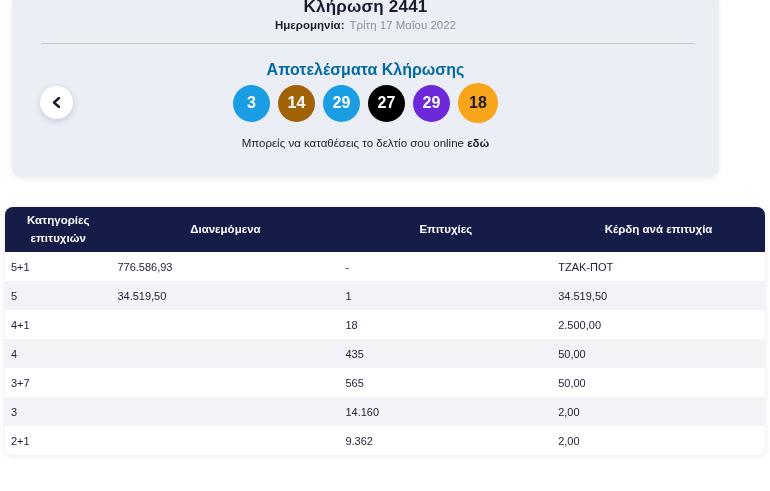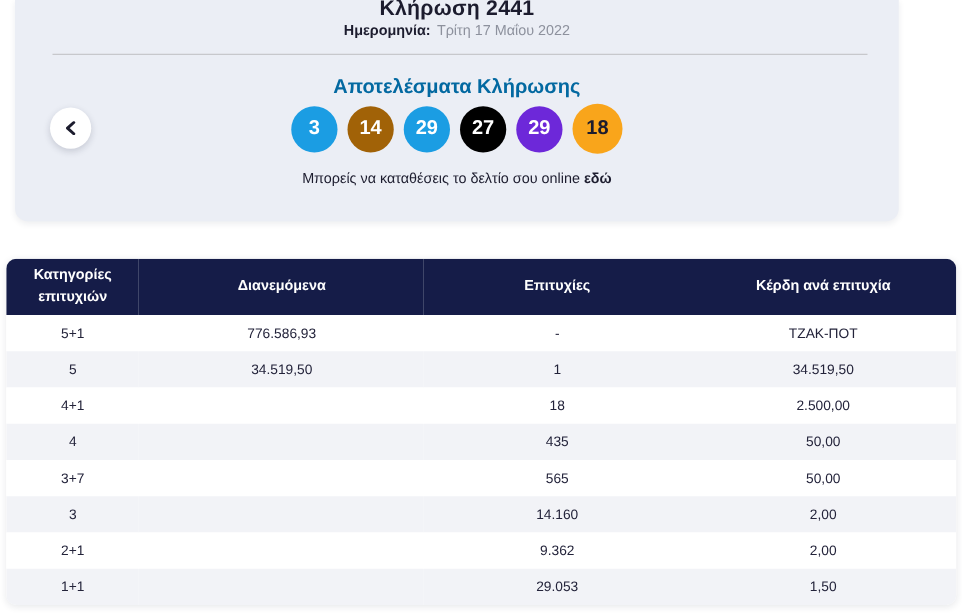--- a/index.html
+++ b/index.html
@@ -132,21 +132,21 @@
     font-weight: bold;
     height: 45px;
     text-align: center;
     vertical-align: middle;
     padding: 4px 14px;
     line-height: 1.5;
   }
   .winnings-table thead th:first-child { padding: 4px 8px; }
   .winnings-table tbody td {
     height: 29px;
-    text-align: center;
+    text-align: left;
     vertical-align: middle;
     font-size: 11px;
     color: #23233a;
     padding: 0 6px;
   }
   .winnings-table tbody tr:nth-child(odd)  { background: #ffffff; }
   .winnings-table tbody tr:nth-child(even) { background: #f2f3f7; }
 </style>
 </head>
 <body>
@@ -238,20 +238,14 @@
       <td></td>
       <td>14.160</td>
       <td>2,00</td>
     </tr>
     <tr>
       <td>2+1</td>
       <td></td>
       <td>9.362</td>
       <td>2,00</td>
     </tr>
-    <tr>
-      <td>1+1</td>
-      <td></td>
-      <td>29.053</td>
-      <td>1,50</td>
-    </tr>
   </tbody>
 </table>
 
 </body></html>

